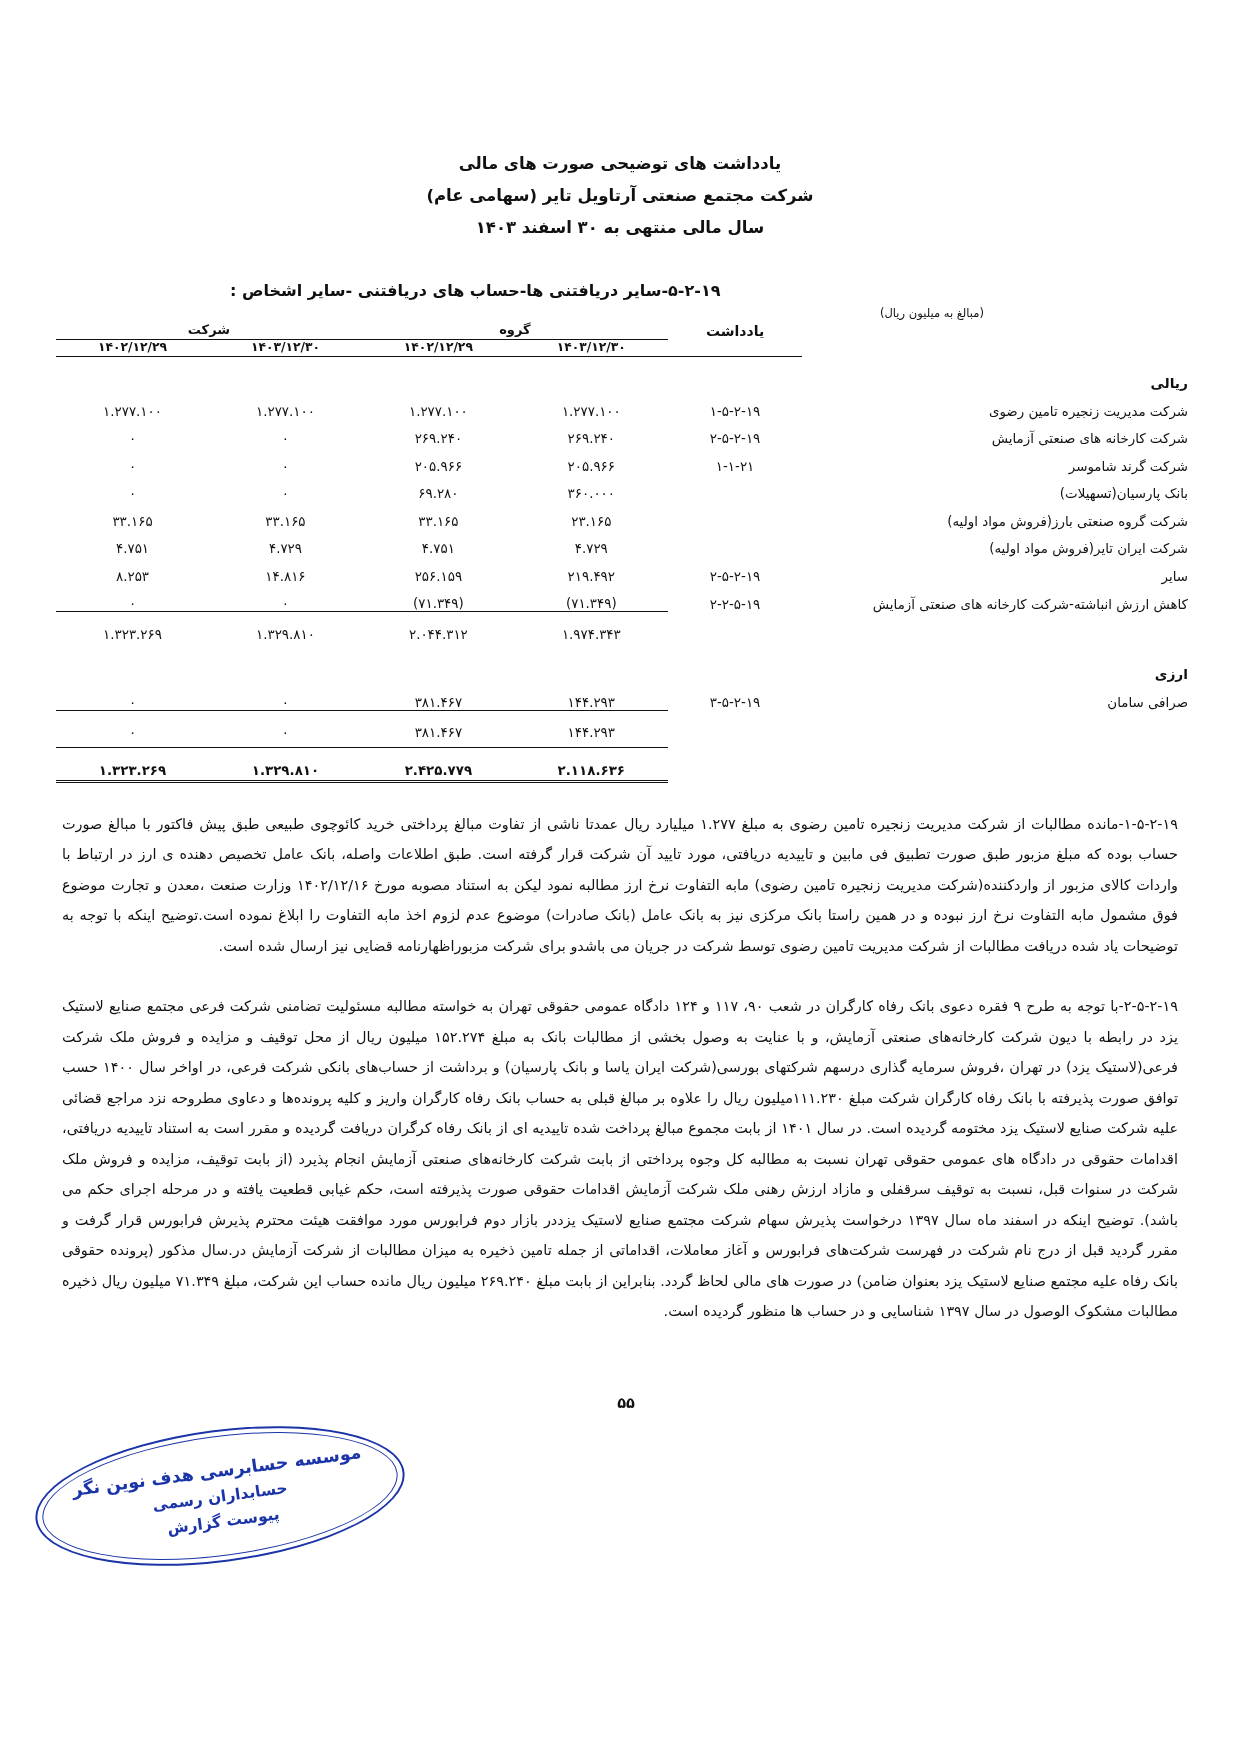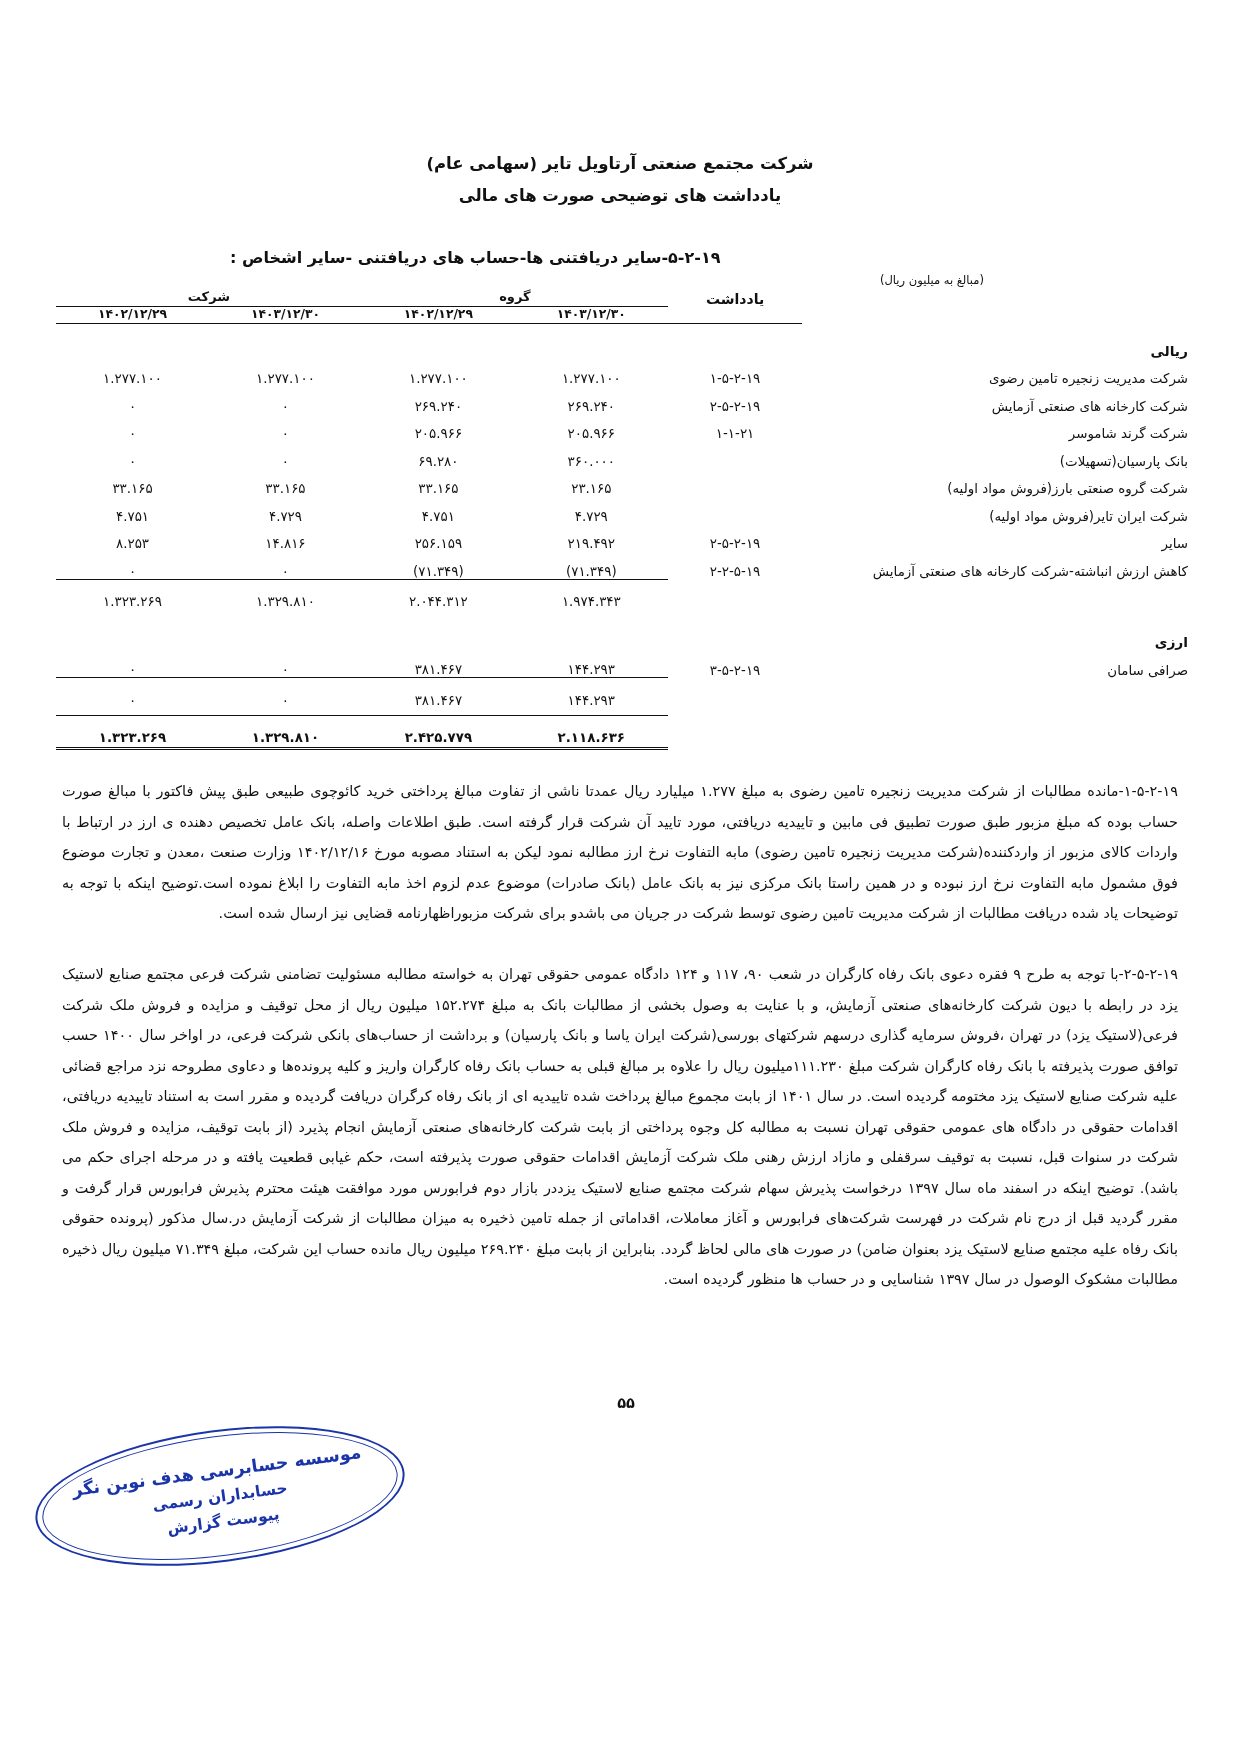--- a/index.html
+++ b/index.html
@@ -212,22 +212,23 @@
   .stamp .st-l1 { font-size: 17.5px; font-weight: bold; }
   .stamp .st-l2 { font-size: 15.5px; font-weight: bold; }
   .stamp .st-l3 { font-size: 15.5px; font-weight: bold; }
 </style>
 </head>
 <body>
 
 <div class="page">
 
   <div class="doc-header">
+    <div>یادداشت های توضیحی صورت های مالی</div>
     <div>شرکت مجتمع صنعتی آرتاویل تایر  (سهامی عام)</div>
-    <div>یادداشت های توضیحی صورت های مالی</div>
+    <div>سال مالی منتهی به ۳۰ اسفند ۱۴۰۳</div>
   </div>
 
   <div class="section-title-row">
     <span class="section-title">۵-۲-۱۹-سایر دریافتنی ها-حساب های دریافتنی -سایر اشخاص :</span>
   </div>
 
   <div class="units-note">
     <span>(مبالغ به میلیون ریال)</span>
   </div>
 

